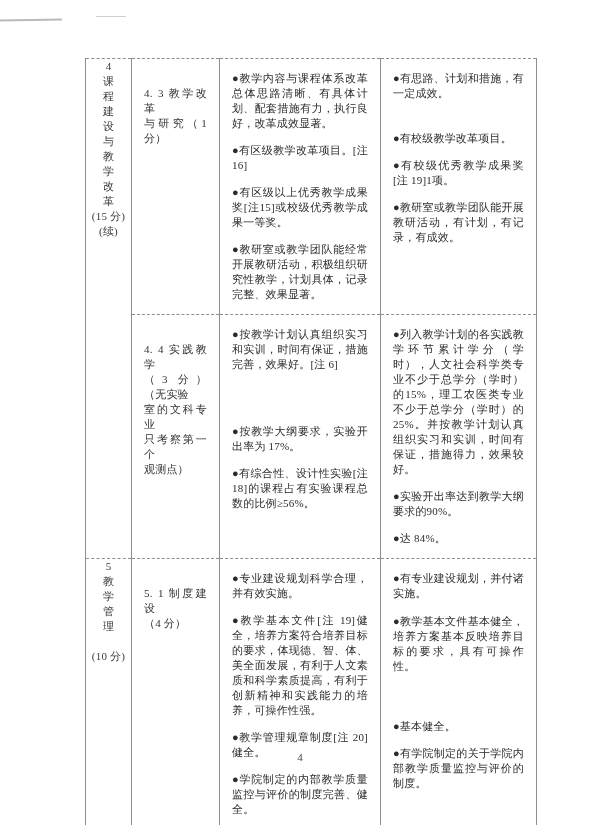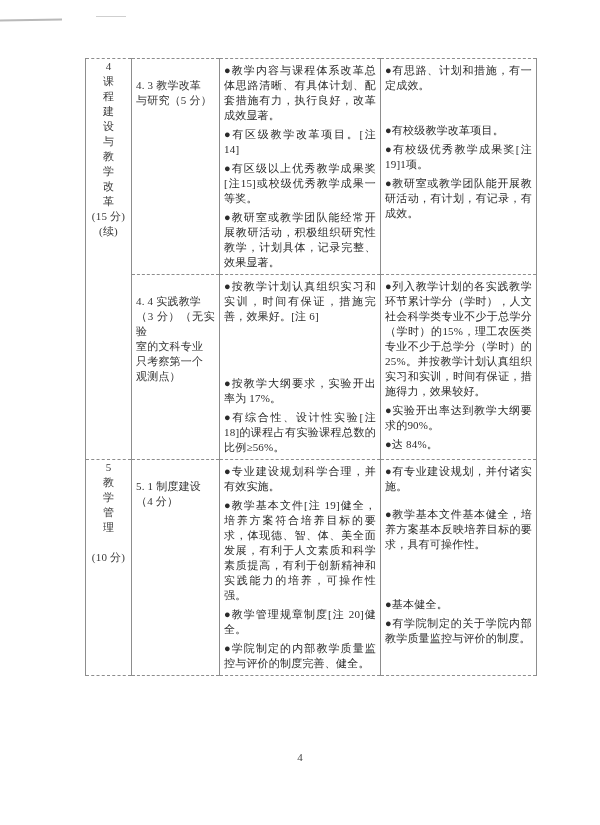--- a/index.html
+++ b/index.html
@@ -46,21 +46,21 @@
     color:#3a3a3a;
   }
   td.code{
     width:87px;
     padding:4px 3px 0 5px;
     white-space:pre-line;
     color:#333;
   }
   td.crit-a{width:160px;padding:3px 4px 0 5px;}
   td.crit-c{width:155px;padding:3px 4px 0 5px;}
-  td p{margin:4px;text-align:justify;}
+  td p{margin:12px;text-align:justify;}
   .gap30{margin-top:30px !important;}
   .gap52{margin-top:52px !important;}
   .gap14{margin-top:14px !important;font-family:Liberation Mono, monospace;}
   .gap44{margin-top:44px !important;}
   .row1{height:157px;}
   .row2{height:175px;}
   .row3{height:175px;}
   .page-number{
     position:absolute;left:0;right:0;top:751px;
     text-align:center;
@@ -83,25 +83,25 @@
 设
 与
 教
 学
 改
 革
 (15 分)
 (续)</td>
     <td class="code">
       <p>4. 3 教学改革
-与研究（5 分）</p>
+与研究（1 分）</p>
     </td>
     <td class="crit-a">
       <p>●教学内容与课程体系改革总体思路清晰、有具体计划、配套措施有力，执行良好，改革成效显著。</p>
-      <p>●有区级教学改革项目。[注 14]</p>
+      <p>●有区级教学改革项目。[注 16]</p>
       <p>●有区级以上优秀教学成果奖[注15]或校级优秀教学成果一等奖。</p>
       <p>●教研室或教学团队能经常开展教研活动，积极组织研究性教学，计划具体，记录完整、效果显著。</p>
     </td>
     <td class="crit-c">
       <p>●有思路、计划和措施，有一定成效。</p>
       <p class="gap30">●有校级教学改革项目。</p>
       <p>●有校级优秀教学成果奖[注 19]1项。</p>
       <p>●教研室或教学团队能开展教研活动，有计划，有记录，有成效。</p>
     </td>
   </tr>

